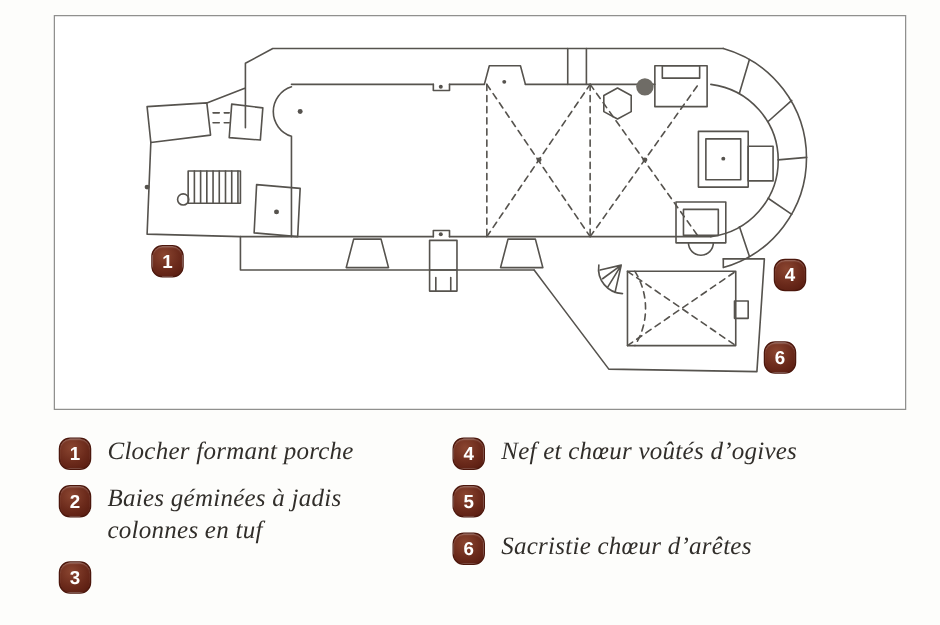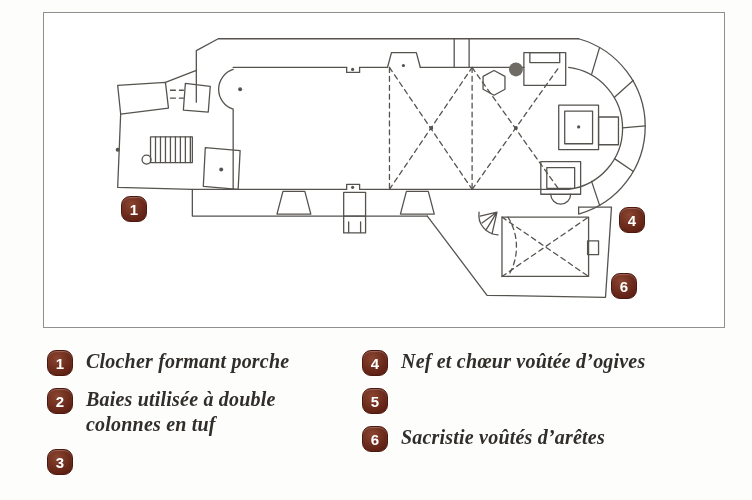--- a/index.html
+++ b/index.html
@@ -40,21 +40,20 @@
   .col-left{left:47px;width:300px;}
   .col-right{left:362px;width:360px;}
   .legend-item{display:flex;align-items:flex-start;gap:13px;margin-bottom:11px;}
   .legend-item .badge{flex:0 0 26px;margin-top:1px;}
   .legend-item .label{
     font-style:italic;
     font-size:20px;line-height:25px;
     color:#312e2a;
     letter-spacing:.2px;
     white-space:pre-line;
-    font-weight:bold;
   }
 </style>
 </head>
 <body>
 
 <div class="page">
 
   <div class="plan-frame">
     <svg viewBox="0 0 682 316" preserveAspectRatio="none">
       <g stroke="#56534e" stroke-width="1.3" fill="none" stroke-linejoin="round" stroke-linecap="round">
@@ -145,43 +144,43 @@
     <div class="legend-item">
       <span class="badge">
           <span>1</span>
         </span>
       <span class="label">Clocher formant porche</span>
     </div>
     <div class="legend-item">
       <span class="badge">
           <span>2</span>
         </span>
-      <span class="label">Baies utilisée à double
+      <span class="label">Baies géminées à jadis
 colonnes en tuf</span>
     </div>
     <div class="legend-item">
       <span class="badge">
           <span>3</span>
         </span>
     </div>
   </div>
 
   <div class="legend-col col-right">
     <div class="legend-item">
       <span class="badge">
           <span>4</span>
         </span>
-      <span class="label">Nef et chœur voûtée d’ogives</span>
+      <span class="label">Nef et chœur voûtés d’ogives</span>
     </div>
     <div class="legend-item">
       <span class="badge">
           <span>5</span>
         </span>
     </div>
     <div class="legend-item">
       <span class="badge">
           <span>6</span>
         </span>
-      <span class="label">Sacristie voûtés d’arêtes</span>
+      <span class="label">Sacristie chœur d’arêtes</span>
     </div>
   </div>
 
 </div>
 
 </body></html>

